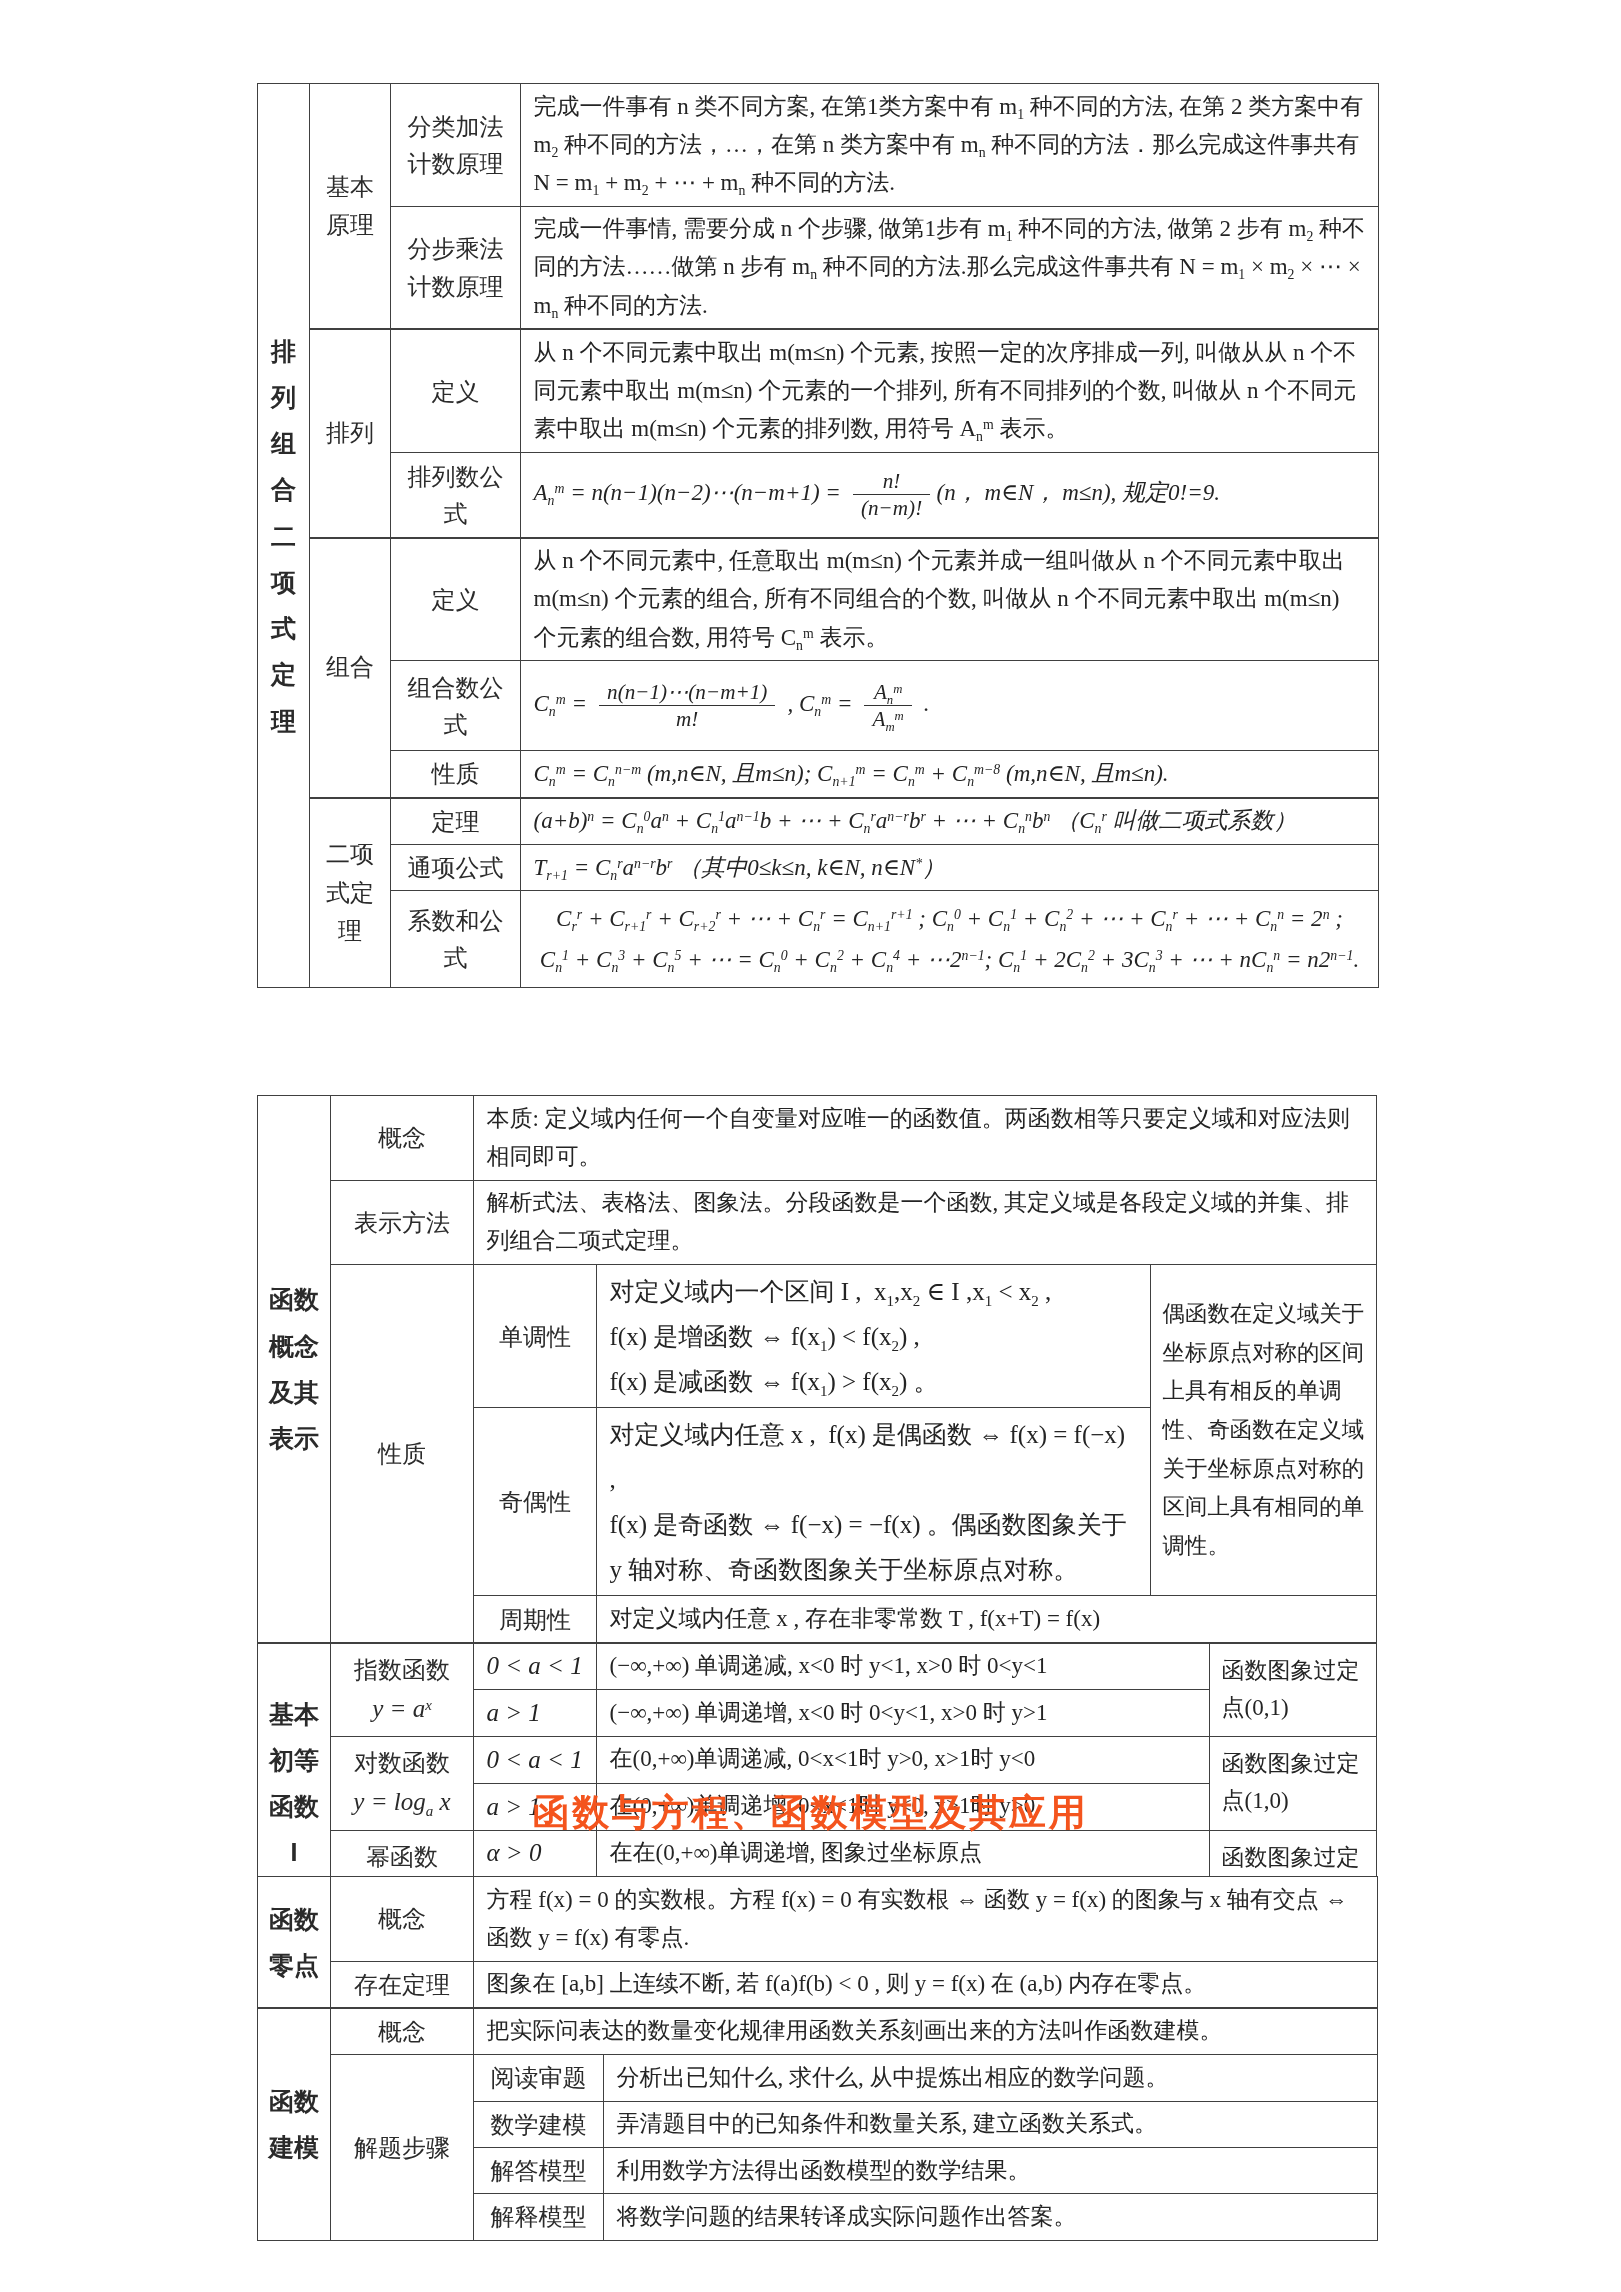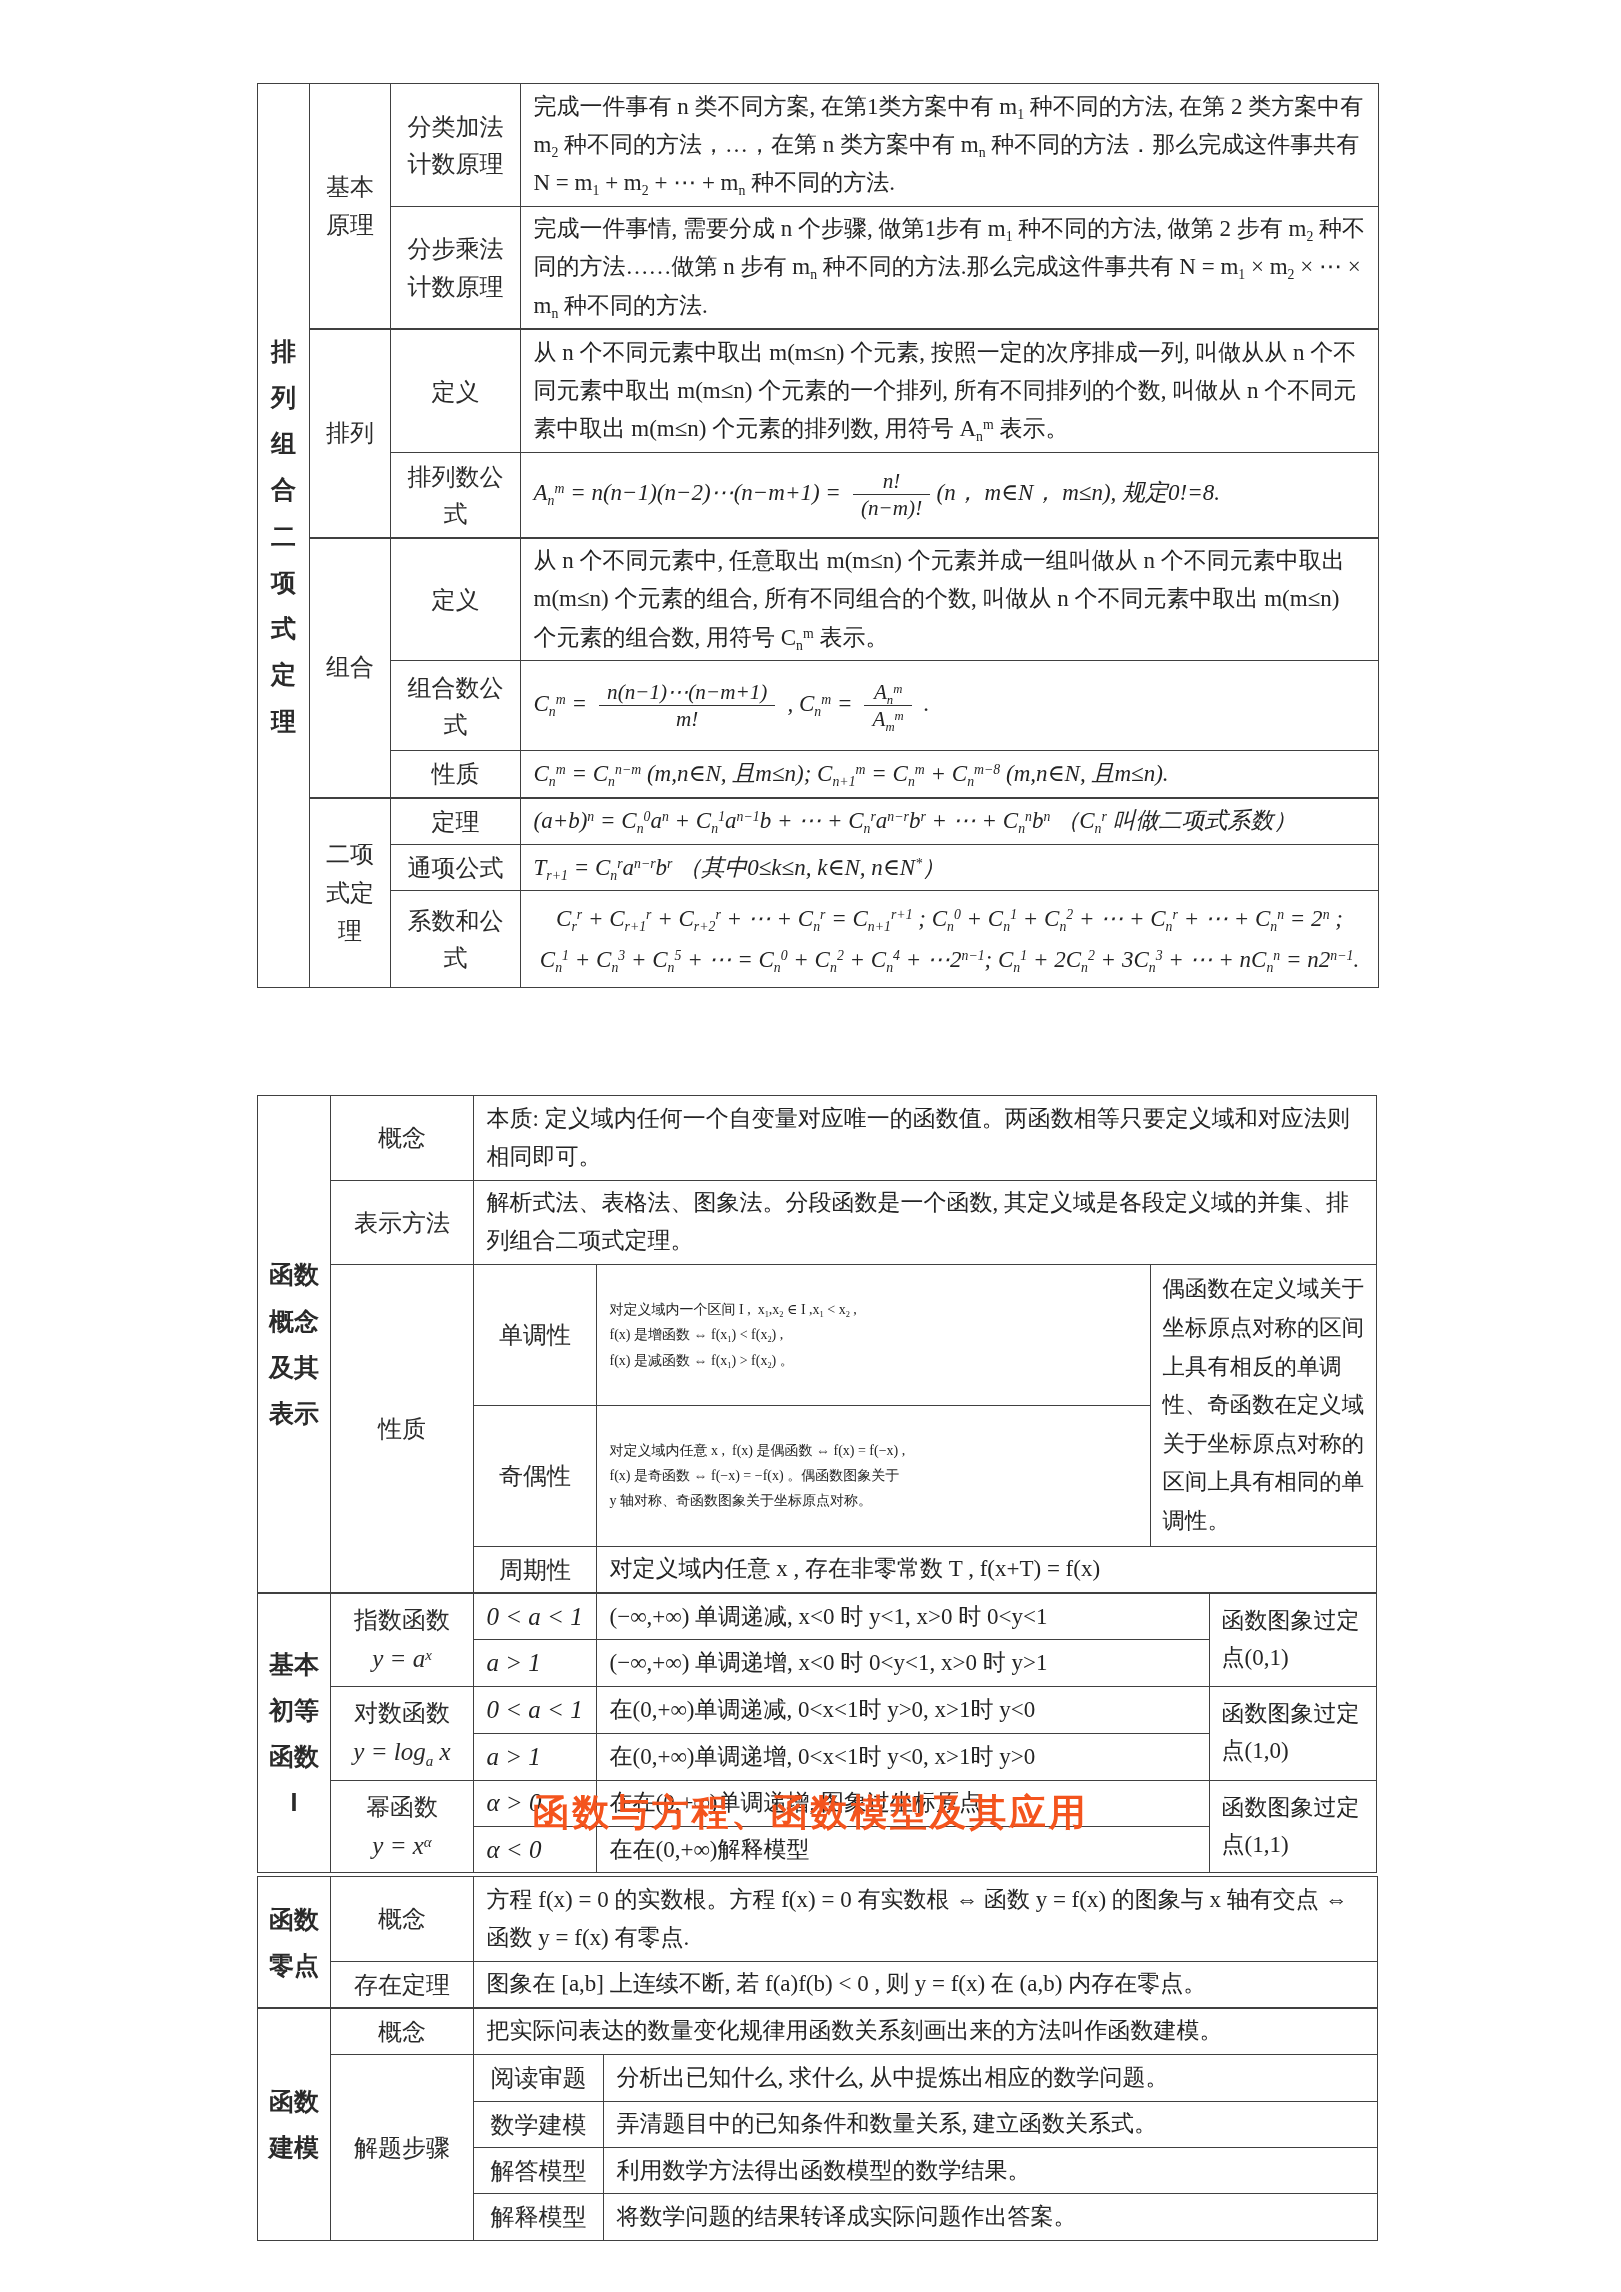--- a/index.html
+++ b/index.html
@@ -14,21 +14,21 @@
              padding:0 10.7px;color:#2a2a2a;}
   .side-narrow{padding:0 11.6px;}
   .grp{font-family:"Liberation Sans","DejaVu Sans",sans-serif;font-size:24px;text-align:center;
        word-break:break-all;line-height:1.6;padding:1.8px 12.5px;color:#2b2b2b;}
   .hdr{font-family:"Liberation Sans","DejaVu Sans",sans-serif;font-size:24px;text-align:center;
        word-break:break-all;line-height:1.55;padding:1.8px 10.7px;color:#2b2b2b;}
   .hformula{display:block;font-style:italic;font-family:"Liberation Serif","DejaVu Serif",serif;
             font-size:25px;margin-top:1.8px;}
   .hlabel{display:block;}
   .content{font-size:23px;line-height:1.66;padding:3.6px 12.5px;text-align:left;}
-  .content-sm{font-size:14px;line-height:1.8;}
+  .content-sm{font-size:25px;line-height:1.8;}
   .math{font-style:italic;}
   .cond{font-style:italic;font-size:25px;padding:1.8px 12.5px;text-align:left;}
   .note{font-size:23px;line-height:1.6;padding:5.4px 11.6px;text-align:left;}
   .note-sm{font-size:22.4px;line-height:1.72;}
   .prewrap{white-space:pre-wrap;}
   sub,sup{font-size:0.6em;line-height:0;}
   sub{vertical-align:-0.38em;}
   sup{vertical-align:0.5em;}
   .frac{display:inline-block;text-align:center;vertical-align:middle;margin:0 6.3px;font-size:0.92em;line-height:1.25;}
   .frac .num{display:block;border-bottom:1.8px solid #333;padding:0 8px;}
@@ -67,21 +67,21 @@
       <td class="content">完成一件事情, 需要分成 n 个步骤, 做第1步有 m<sub>1</sub> 种不同的方法, 做第 2 步有 m<sub>2</sub> 种不同的方法……做第 n 步有 m<sub>n</sub> 种不同的方法.那么完成这件事共有 N = m<sub>1</sub> × m<sub>2</sub> × ⋯ × m<sub>n</sub> 种不同的方法.</td>
     </tr>
     <tr class="sep" style="height:118px">
       <td class="grp" rowspan="2">排列</td>
       <td class="hdr">定义</td>
       <td class="content">从 n 个不同元素中取出 m(m≤n) 个元素, 按照一定的次序排成一列, 叫做从从 n 个不同元素中取出 m(m≤n) 个元素的一个排列, 所有不同排列的个数, 叫做从 n 个不同元素中取出 m(m≤n) 个元素的排列数, 用符号 A<sub>n</sub><sup>m</sup> 表示。</td>
     </tr>
     <tr style="height:85px">
       <td class="hdr">排列数公式</td>
       <td class="content math">
-        <span>A<sub>n</sub><sup>m</sup> = n(n−1)(n−2)⋯(n−m+1) = </span><span class="frac"><span class="num">n!</span><span class="den">(n−m)!</span></span><span>(n， m∈N， m≤n), 规定0!=8.</span>
+        <span>A<sub>n</sub><sup>m</sup> = n(n−1)(n−2)⋯(n−m+1) = </span><span class="frac"><span class="num">n!</span><span class="den">(n−m)!</span></span><span>(n， m∈N， m≤n), 规定0!=9.</span>
       </td>
     </tr>
     <tr class="sep" style="height:118px">
       <td class="grp" rowspan="3">组合</td>
       <td class="hdr">定义</td>
       <td class="content">从 n 个不同元素中, 任意取出 m(m≤n) 个元素并成一组叫做从 n 个不同元素中取出 m(m≤n) 个元素的组合, 所有不同组合的个数, 叫做从 n 个不同元素中取出 m(m≤n) 个元素的组合数, 用符号 C<sub>n</sub><sup>m</sup> 表示。</td>
     </tr>
     <tr style="height:90px">
       <td class="hdr">组合数公式</td>
       <td class="content math">

